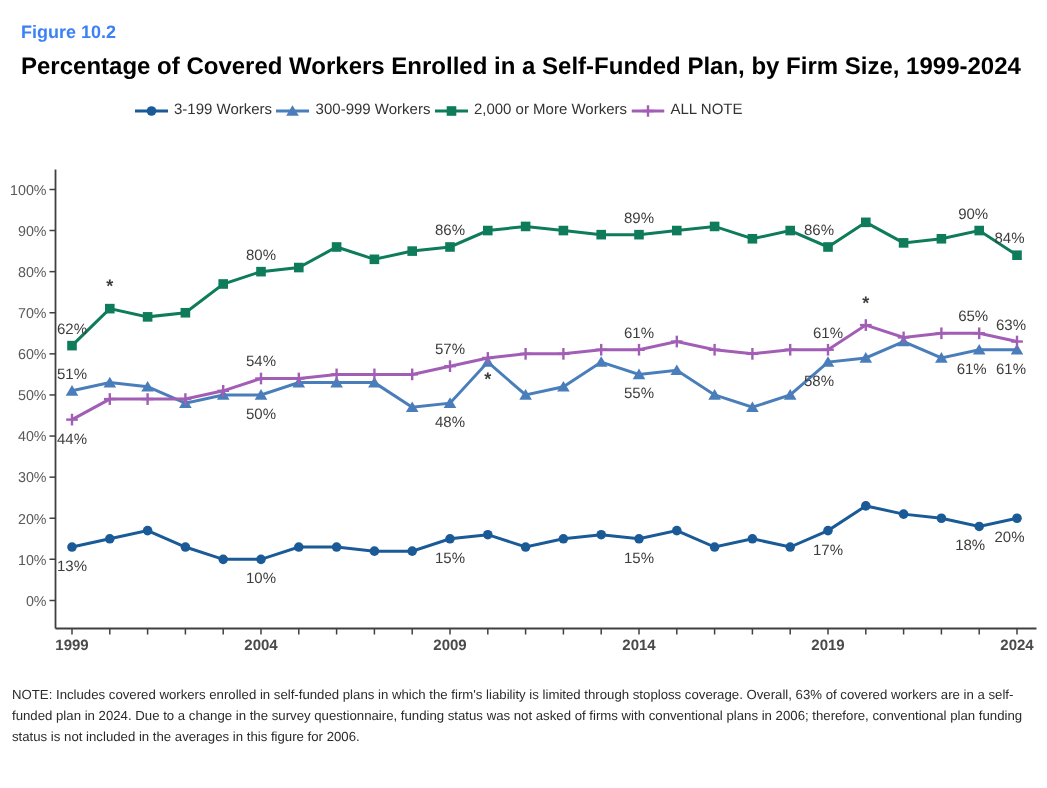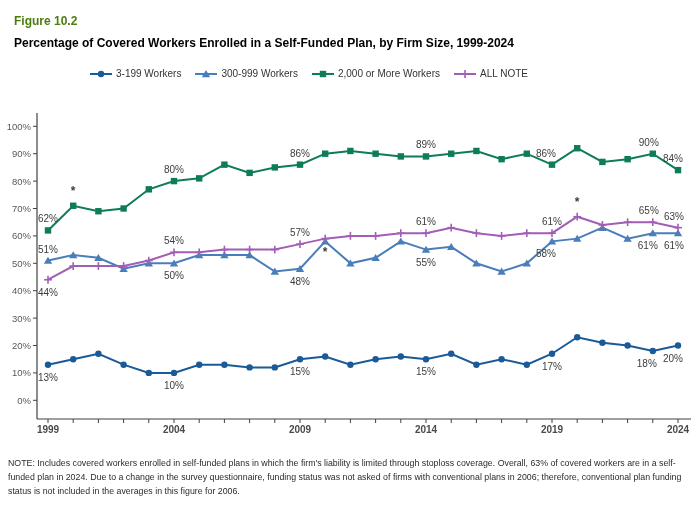--- a/index.html
+++ b/index.html
@@ -1,23 +1,23 @@
 <!DOCTYPE html>
 <html><head>
 <meta charset="utf-8">
 <style>
   html,body{margin:0;padding:0;}
   body{
     width:698px;height:525px;position:relative;background:#ffffff;
     font-family:"Liberation Sans", sans-serif;overflow:hidden;
   }
   .title-block{position:absolute;top:14px;left:14px;width:670px;}
-  .figure-label{font-size:12px;font-weight:bold;color:#4d7c0f;margin-bottom:8px;}
-  .figure-title{font-size:12px;font-weight:bold;color:#000;}
-  .legend{position:absolute;top:68px;left:90px;display:flex;flex-direction:row;align-items:center;column-gap:14px;}
+  .figure-label{font-size:12px;font-weight:bold;color:#3b82f6;margin-bottom:8px;}
+  .figure-title{font-size:16px;font-weight:bold;color:#000;}
+  .legend{position:absolute;top:68px;left:90px;display:flex;flex-direction:row;align-items:center;column-gap:3px;}
   .legend-item{display:flex;align-items:center;column-gap:4px;}
   .legend-item span.lbl{font-size:10px;color:#333;white-space:nowrap;}
   .chart-wrap{position:absolute;top:105px;left:0;}
   .ytick{font-size:9.5px;fill:#595959;}
   .xtick{font-size:10px;font-weight:bold;fill:#4a4a4a;}
   .dlabel{font-size:10px;fill:#3d3d3d;}
   .ast{font-size:12px;font-weight:bold;fill:#3d3d3d;}
   .footnotes{position:absolute;top:456px;left:8px;width:684px;color:#2b2b2b;font-size:8.8px;line-height:14px;}
 </style>
 </head>

